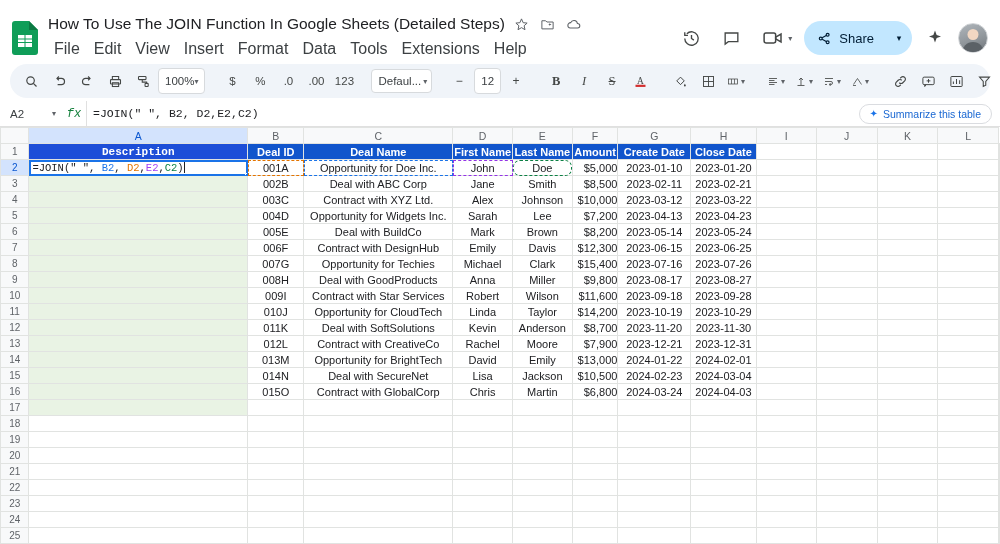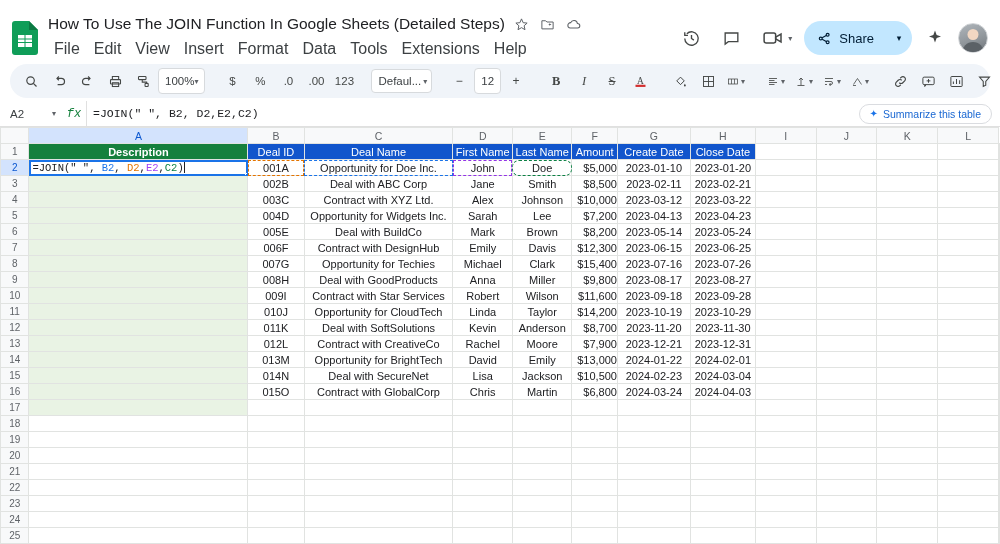--- a/index.html
+++ b/index.html
@@ -127,23 +127,23 @@
   .colhead.sel { background: #d3e3fd; color: #0b57d0; }
   .rowhead {
     background: #f8f9fa; color: #5f6368; font-size: 10px; text-align: center;
     width: 30px; border-right: 1px solid #c0c3c6;
   }
   .rowhead.sel { background: #d3e3fd; color: #0b57d0; }
   .cell { padding: 0 3px; overflow: hidden; white-space: nowrap; }
   .c-center { text-align: center; }
   .c-right { text-align: right; }
   .hdr-desc {
-    background: #15803d; color: #ffffff; font-weight: bold; text-align: center;
-  }
-  .hdr-blue { background: #1155cc; color: #ffffff; font-weight: normal; text-align: center; }
+    background: #1d4ed8; color: #ffffff; font-weight: bold; text-align: center; font-family: Liberation Mono, monospace;
+  }
+  .hdr-blue { background: #1155cc; color: #ffffff; font-weight: bold; text-align: center; }
   .band { background: #e9f3e4; }
   .sel-cell { outline: 2px solid #1a73e8; outline-offset: -2px; position: relative; background: #fff; }
   .editing-text {
     font-family: "Liberation Mono", monospace; font-size: 10.5px; padding-left: 3px;
     color: #202124;
   }
   .tok-b { color: #1a73e8; }
   .tok-d { color: #e37400; margin-top: 16px; }
   .tok-e { color: #a142f4; }
   .tok-c { color: #0b8043; }

